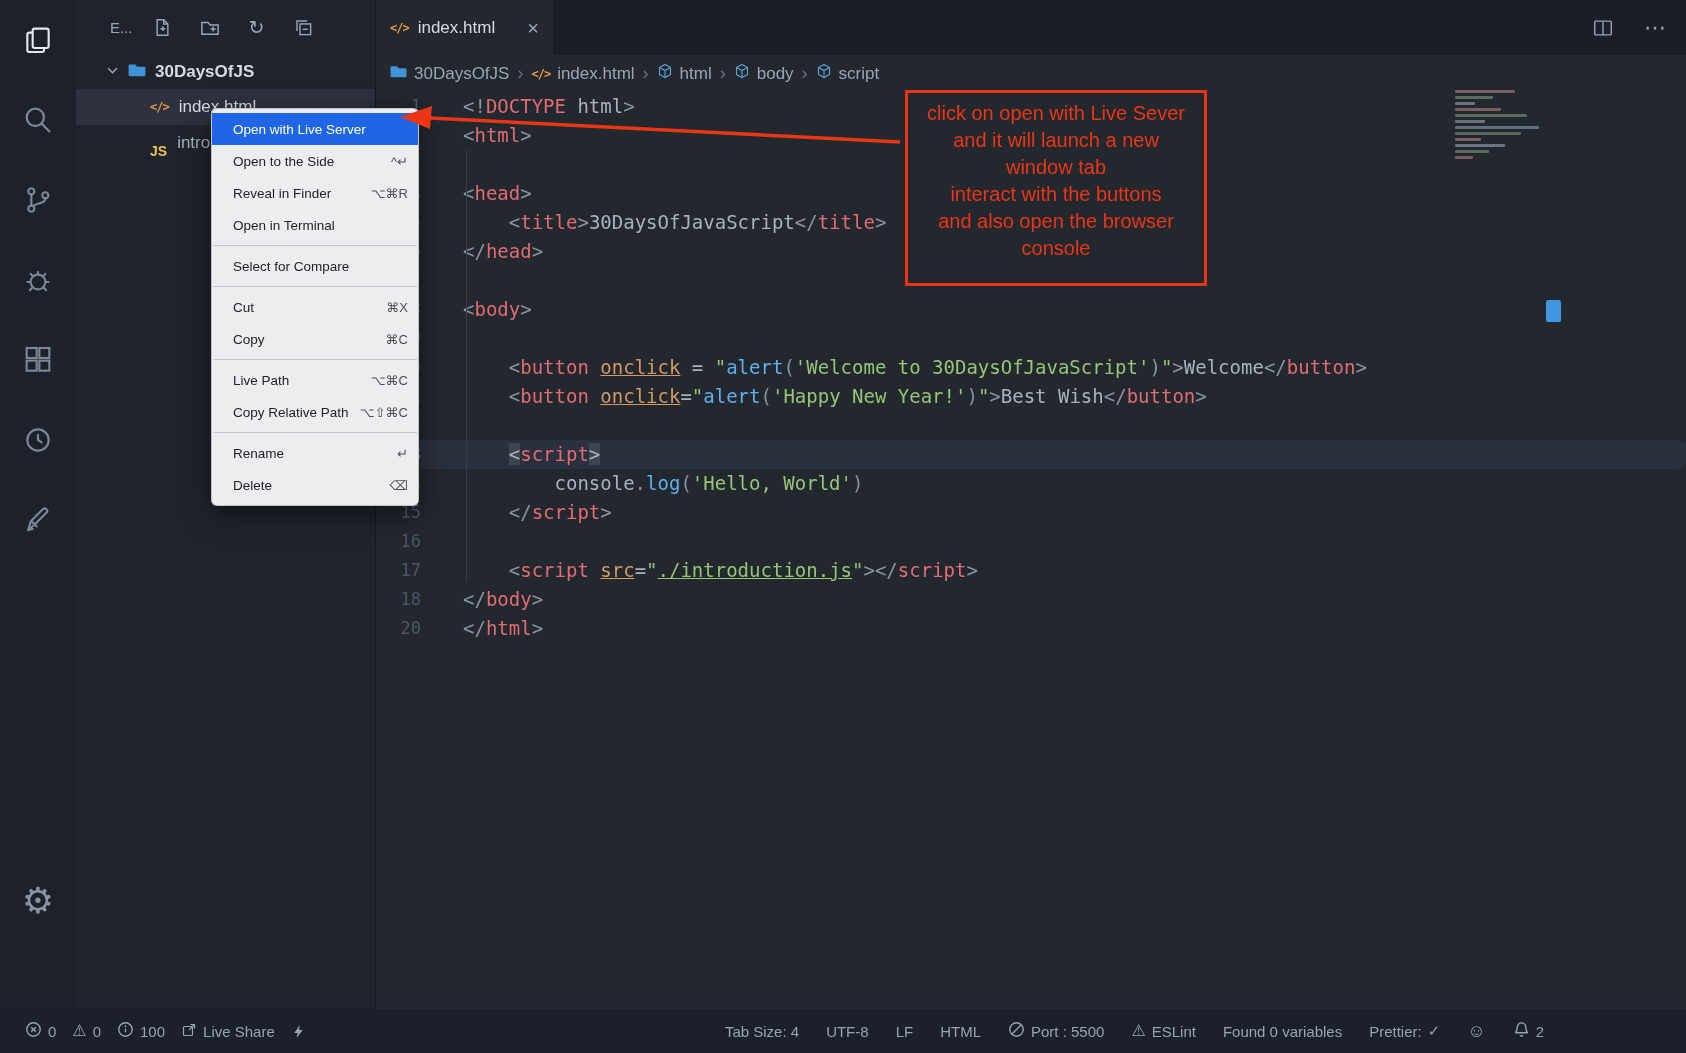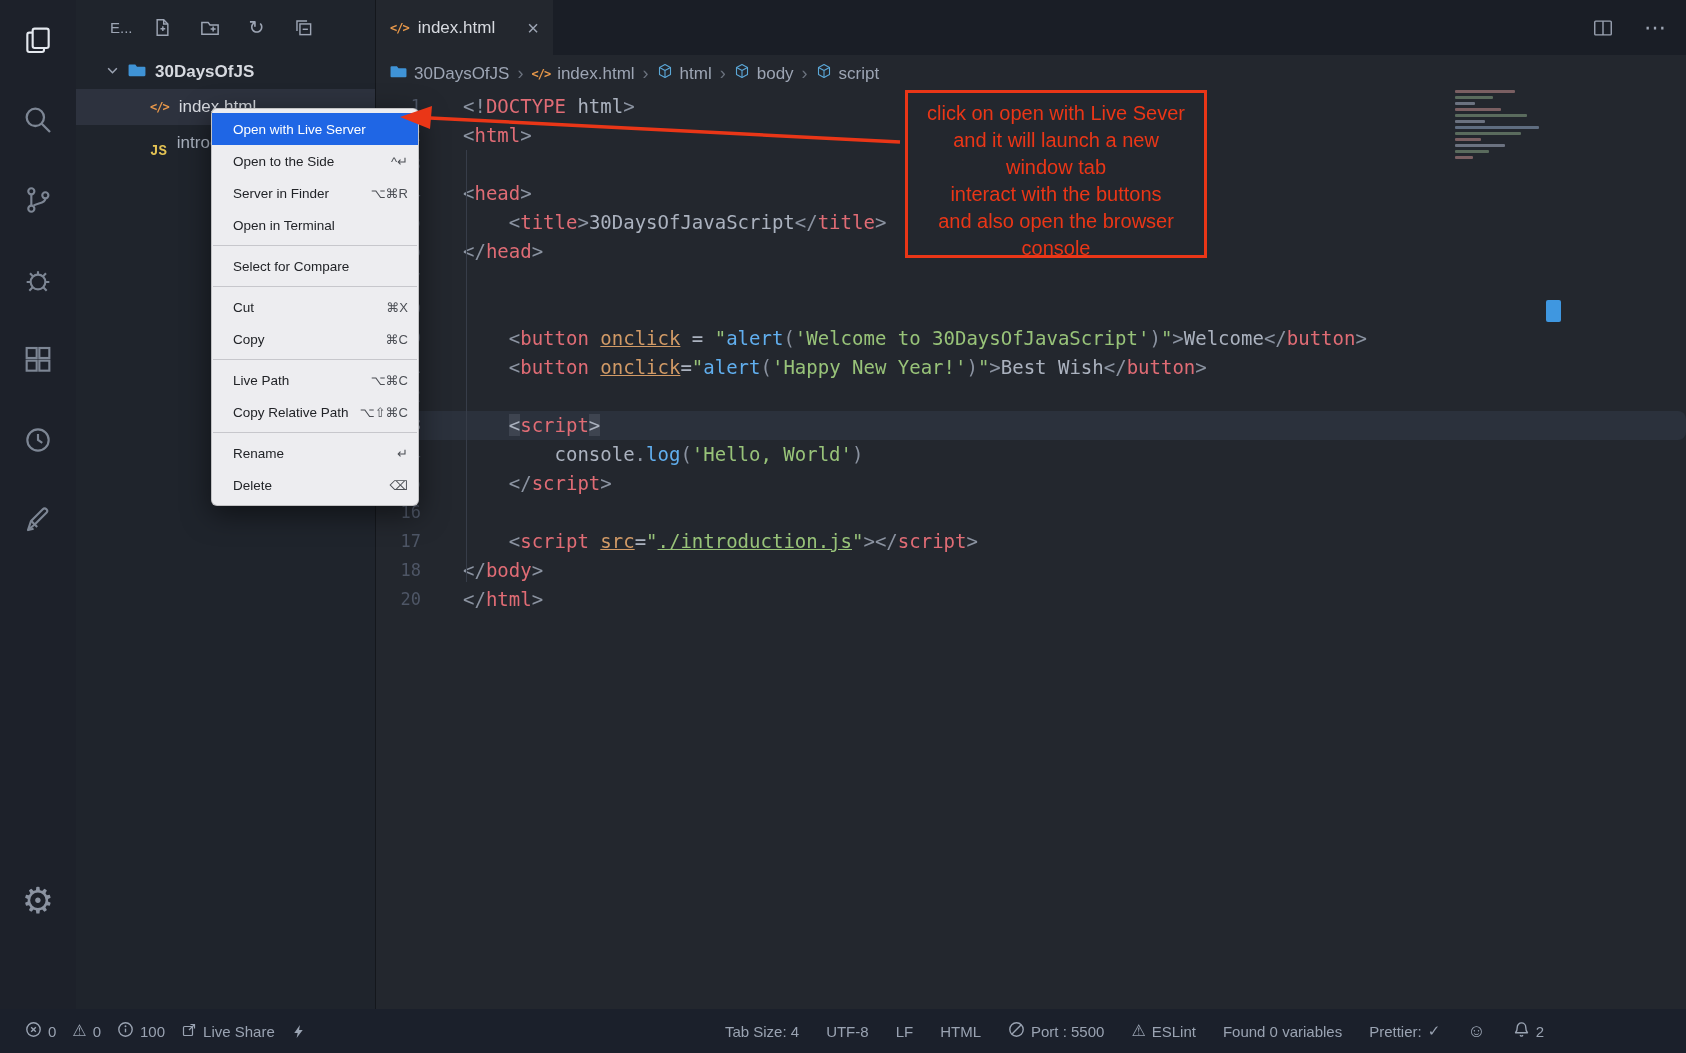--- a/index.html
+++ b/index.html
@@ -27,21 +27,21 @@
     background:#1f242c; z-index:4; border-right:1px solid rgba(0,0,0,.35);
   }
   .sb-header { height:55px; display:flex; align-items:center; padding-left:34px; color:#9da5b4; font-size:15px; }
   .sb-header-icons { display:flex; gap:27px; margin-left:20px; align-items:center; color:#9da5b4; }
   .sb-hicon { width:20px; height:20px; display:flex; align-items:center; justify-content:center; cursor:pointer; }
   .refresh-glyph { font-size:19px; line-height:1; }
   .sb-project { height:34px; display:flex; align-items:center; padding-left:30px; gap:9px; color:#d7dae0; font-size:17px; font-weight:700; cursor:pointer; }
   .sb-row { height:36px; display:flex; align-items:center; padding-left:74px; gap:10px; font-size:17px; color:#a8b0bd; cursor:pointer; position:relative; }
   .sb-row.selected { background:#2d323e; color:#d7dae0; }
   .code-glyph { font-family:"DejaVu Sans Mono",monospace; font-weight:700; font-size:12px; color:#e8984a; letter-spacing:-1px; }
-  .js-glyph { font-family:Liberation Mono, monospace; font-weight:700; font-size:14px; color:#e5c454;margin-top:16px; }
+  .js-glyph { font-family:Liberation Sans, sans-serif; font-weight:700; font-size:14px; color:#e5c454;margin-top:16px; }
   
   .editor { position:absolute; left:376px; right:0; top:0; bottom:44px; background:#23272e; }
   .tabbar { height:55px; background:#1a1e26; display:flex; align-items:stretch; position:relative; }
   .tab { width:177px; background:#23272e; display:flex; align-items:center; padding:0 14px; gap:9px; color:#d7dae0; font-size:17px; cursor:pointer; }
   .tab-close { margin-left:auto; color:#9da5b4; font-size:20px; line-height:1; cursor:pointer; }
   .tabbar-actions { position:absolute; right:20px; top:0; height:55px; display:flex; align-items:center; gap:30px; color:#9da5b4; }
   .tabbar-actions .tb-icon { cursor:pointer; display:flex; align-items:center; }
   .dots-glyph { font-size:22px; }
   .breadcrumb { height:37px; display:flex; align-items:center; padding-left:14px; gap:8px; font-size:17px; color:#9da5b4; }
   .bc-item { display:flex; align-items:center; gap:7px; cursor:pointer; }
@@ -69,21 +69,21 @@
     box-shadow:0 8px 28px rgba(0,0,0,.5); padding:4px 0; 
   }
   .menu-item { height:32px; display:flex; align-items:center; padding:0 10px 0 21px; font-size:13.5px; color:#222428; cursor:pointer; }
   .menu-item.highlighted { background:#1f66e5; color:#ffffff; }
   .menu-label { flex:1; white-space:nowrap; }
   .menu-shortcut { color:#4c4f55; font-size:13px; white-space:nowrap; }
   .menu-item.highlighted .menu-shortcut { color:#fff; }
   .menu-sep { height:1px; background:#c7c7cc; margin:4px 1px; }
   
   .annotation-box {
-    position:absolute; left:905px; top:90px; width:302px; height:168px; z-index:45;
+    position:absolute; left:905px; top:90px; width:302px; height:196px; z-index:45;
     border:3px solid #ea3617; color:#ea3617; font-size:20px; line-height:27px;
     text-align:center; padding-top:7px; font-weight:500;
   }
   .arrow-svg { position:absolute; left:0; top:0; width:1686px; height:1053px; z-index:50; pointer-events:none; }
   
   .status-bar {
     position:absolute; left:0; right:0; bottom:0; height:44px; background:#1b202b;
     display:flex; align-items:center; justify-content:space-between;
     color:#9aa3b2; font-size:15px; z-index:6;
   }
@@ -255,20 +255,21 @@
   <div class="code-area">
     <div class="indent-guide"></div>
     <div id="code-lines">
         <div class="line"><span class="ln">1</span><span class="code"><span class="tok-pun">&lt;!</span><span class="tok-tag">DOCTYPE</span><span class="tok-pl"> html</span><span class="tok-pun">&gt;</span></span></div>
         <div class="line"><span class="ln">2</span><span class="code"><span class="tok-pun">&lt;</span><span class="tok-tag">html</span><span class="tok-pun">&gt;</span></span></div>
         <div class="line"><span class="ln">3</span><span class="code"></span></div>
         <div class="line"><span class="ln">4</span><span class="code"><span class="tok-pun">&lt;</span><span class="tok-tag">head</span><span class="tok-pun">&gt;</span></span></div>
         <div class="line"><span class="ln">5</span><span class="code"><span class="tok-pl">    </span><span class="tok-pun">&lt;</span><span class="tok-tag">title</span><span class="tok-pun">&gt;</span><span class="tok-pl">30DaysOfJavaScript</span><span class="tok-pun">&lt;/</span><span class="tok-tag">title</span><span class="tok-pun">&gt;</span></span></div>
         <div class="line"><span class="ln">6</span><span class="code"><span class="tok-pun">&lt;/</span><span class="tok-tag">head</span><span class="tok-pun">&gt;</span></span></div>
         <div class="line"><span class="ln">7</span><span class="code"></span></div>
+        <div class="line"><span class="ln">8</span><span class="code"><span class="tok-pun">&lt;</span><span class="tok-tag">body</span><span class="tok-pun">&gt;</span></span></div>
         <div class="line"><span class="ln">9</span><span class="code"></span></div>
         <div class="line"><span class="ln">10</span><span class="code"><span class="tok-pl">    </span><span class="tok-pun">&lt;</span><span class="tok-tag">button</span><span class="tok-pl"> </span><span class="tok-attr">onclick</span><span class="tok-pl"> = </span><span class="tok-str">"</span><span class="tok-fn">alert</span><span class="tok-pun">(</span><span class="tok-str">'Welcome to 30DaysOfJavaScript'</span><span class="tok-pun">)</span><span class="tok-str">"</span><span class="tok-pun">&gt;</span><span class="tok-pl">Welcome</span><span class="tok-pun">&lt;/</span><span class="tok-tag">button</span><span class="tok-pun">&gt;</span></span></div>
         <div class="line"><span class="ln">11</span><span class="code"><span class="tok-pl">    </span><span class="tok-pun">&lt;</span><span class="tok-tag">button</span><span class="tok-pl"> </span><span class="tok-attr">onclick</span><span class="tok-pl">=</span><span class="tok-str">"</span><span class="tok-fn">alert</span><span class="tok-pun">(</span><span class="tok-str">'Happy New Year!'</span><span class="tok-pun">)</span><span class="tok-str">"</span><span class="tok-pun">&gt;</span><span class="tok-pl">Best Wish</span><span class="tok-pun">&lt;/</span><span class="tok-tag">button</span><span class="tok-pun">&gt;</span></span></div>
         <div class="line"><span class="ln">12</span><span class="code"></span></div>
         <div class="line current"><span class="ln">13</span><span class="code"><span class="tok-pl">    </span><span class="tok-hl">&lt;</span><span class="tok-tag">script</span><span class="tok-hl">&gt;</span></span></div>
         <div class="line"><span class="ln">14</span><span class="code"><span class="tok-pl">        console</span><span class="tok-pun">.</span><span class="tok-fn">log</span><span class="tok-pun">(</span><span class="tok-str">'Hello, World'</span><span class="tok-pun">)</span></span></div>
         <div class="line"><span class="ln">15</span><span class="code"><span class="tok-pl">    </span><span class="tok-pun">&lt;/</span><span class="tok-tag">script</span><span class="tok-pun">&gt;</span></span></div>
         <div class="line"><span class="ln">16</span><span class="code"></span></div>
         <div class="line"><span class="ln">17</span><span class="code"><span class="tok-pl">    </span><span class="tok-pun">&lt;</span><span class="tok-tag">script</span><span class="tok-pl"> </span><span class="tok-attr">src</span><span class="tok-pl">=</span><span class="tok-str">"</span><span class="tok-link">./introduction.js</span><span class="tok-str">"</span><span class="tok-pun">&gt;</span><span class="tok-pun">&lt;/</span><span class="tok-tag">script</span><span class="tok-pun">&gt;</span></span></div>
         <div class="line"><span class="ln">18</span><span class="code"><span class="tok-pun">&lt;/</span><span class="tok-tag">body</span><span class="tok-pun">&gt;</span></span></div>
@@ -295,21 +296,21 @@
 <div class="context-menu" id="context-menu">
     <div class="menu-item highlighted">
       <span class="menu-label">Open with Live Server</span>
       <span class="menu-shortcut"></span>
     </div>
     <div class="menu-item">
       <span class="menu-label">Open to the Side</span>
       <span class="menu-shortcut">^↵</span>
     </div>
     <div class="menu-item">
-      <span class="menu-label">Server in Finder</span>
+      <span class="menu-label">Reveal in Finder</span>
       <span class="menu-shortcut">⌥⌘R</span>
     </div>
     <div class="menu-item">
       <span class="menu-label">Open in Terminal</span>
       <span class="menu-shortcut"></span>
     </div>
     <div class="menu-sep"></div>
     <div class="menu-item">
       <span class="menu-label">Select for Compare</span>
       <span class="menu-shortcut"></span>

